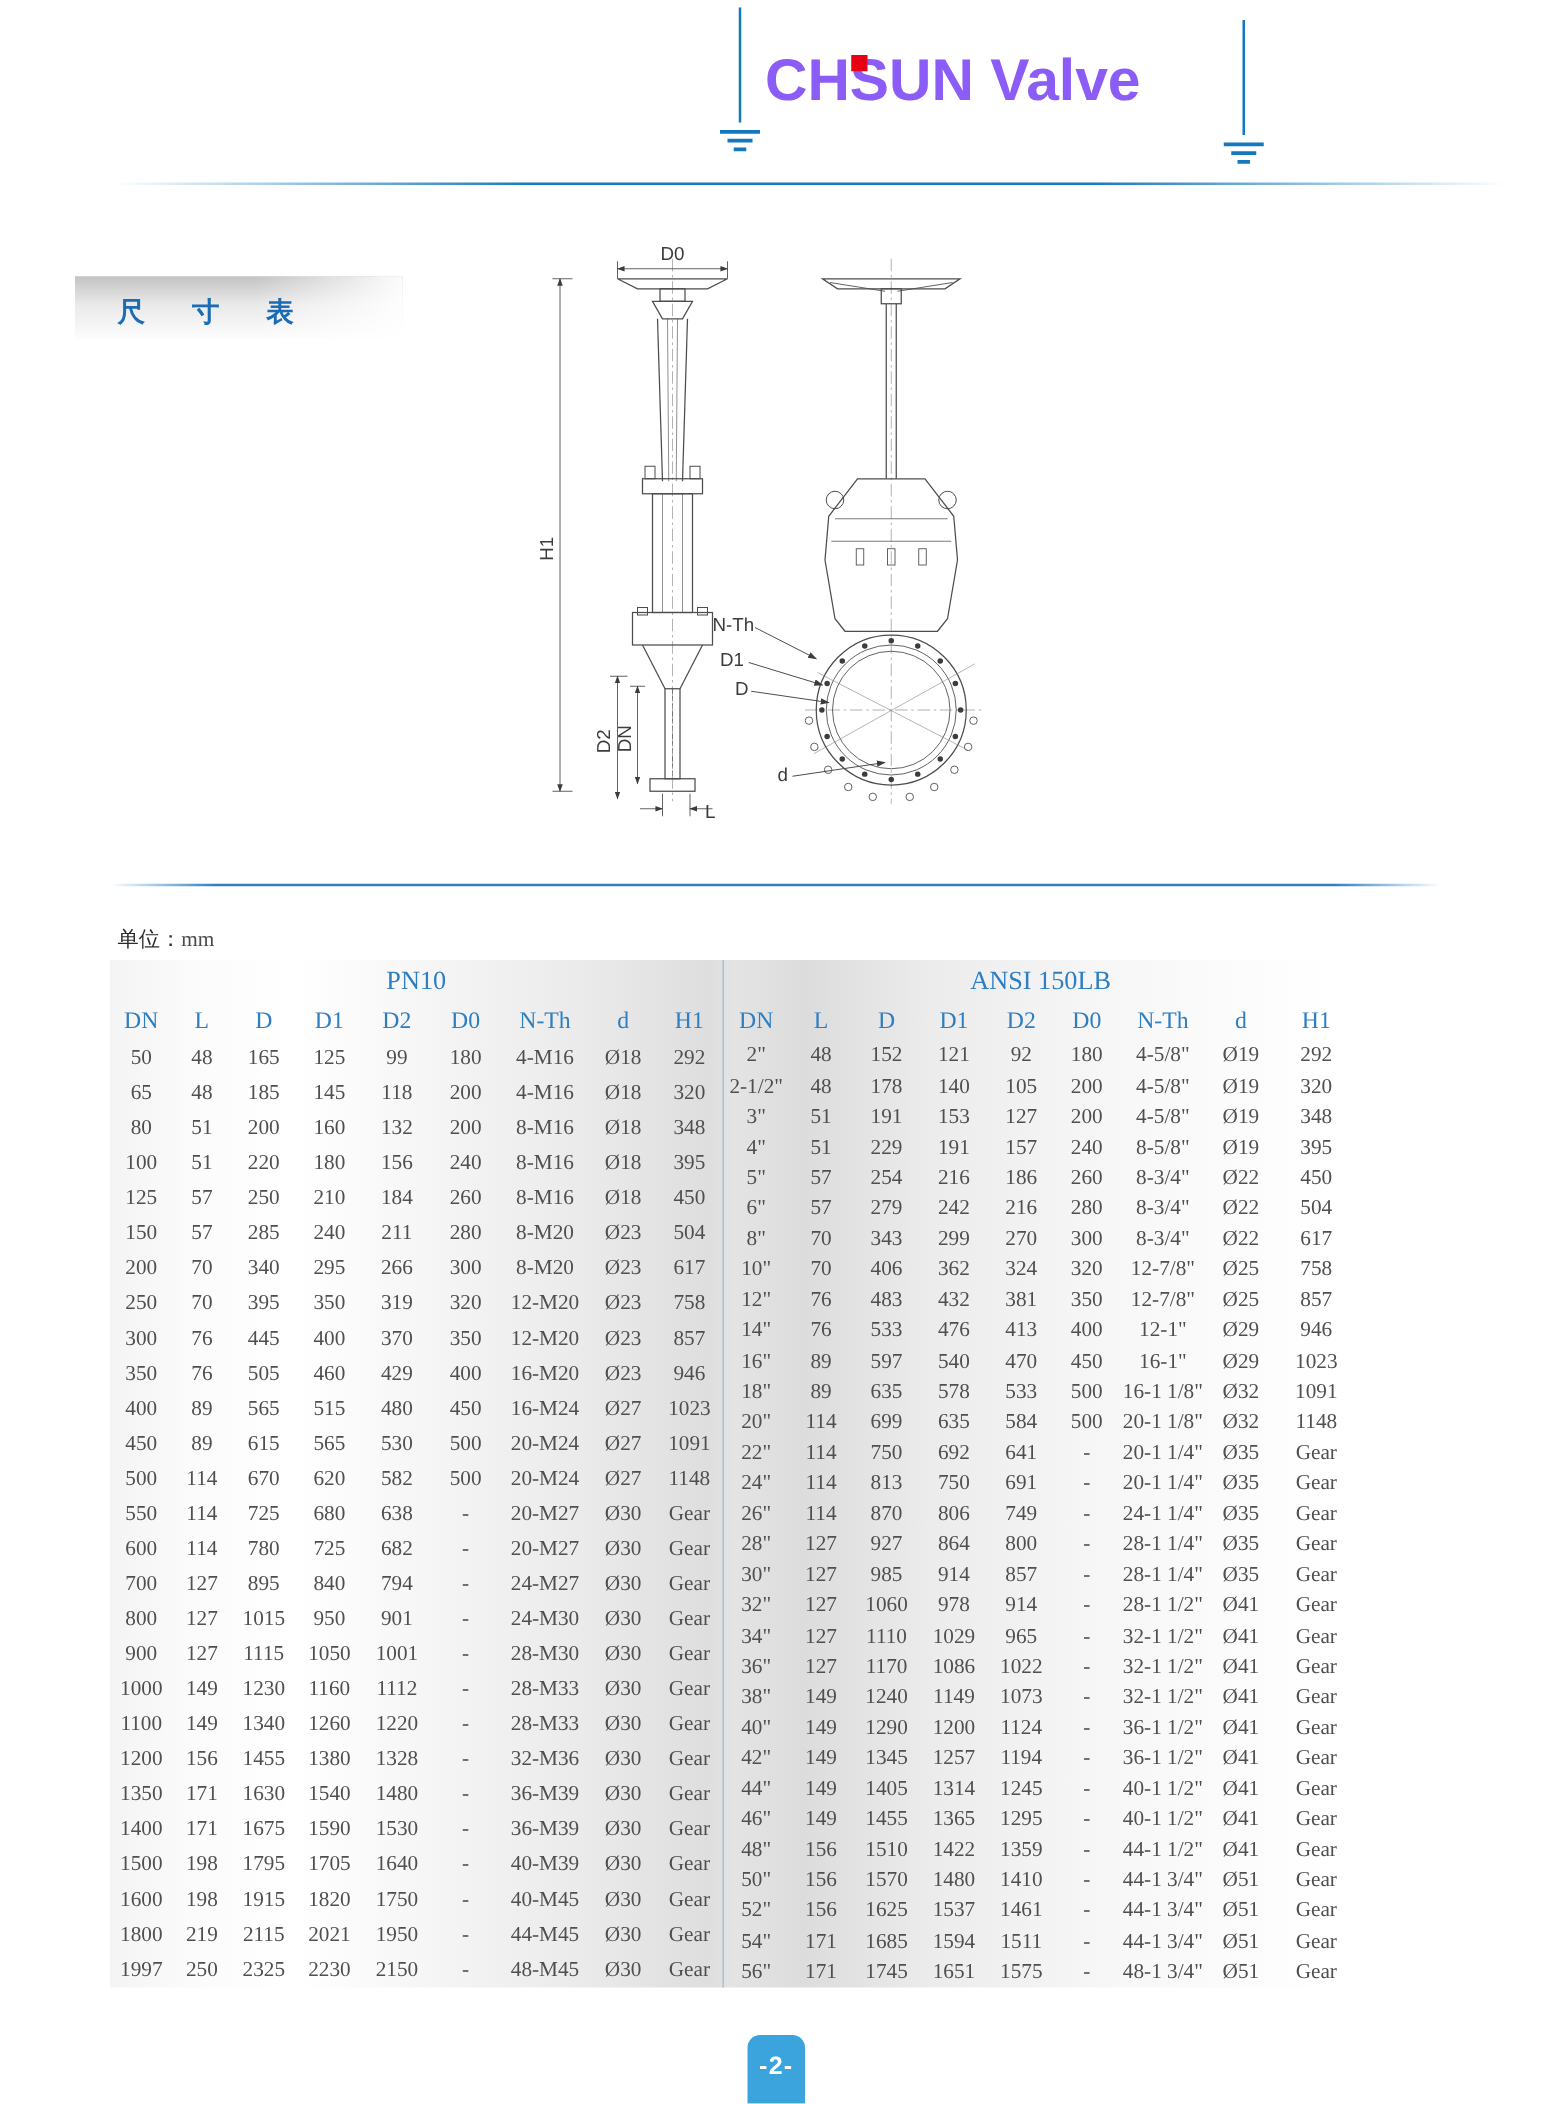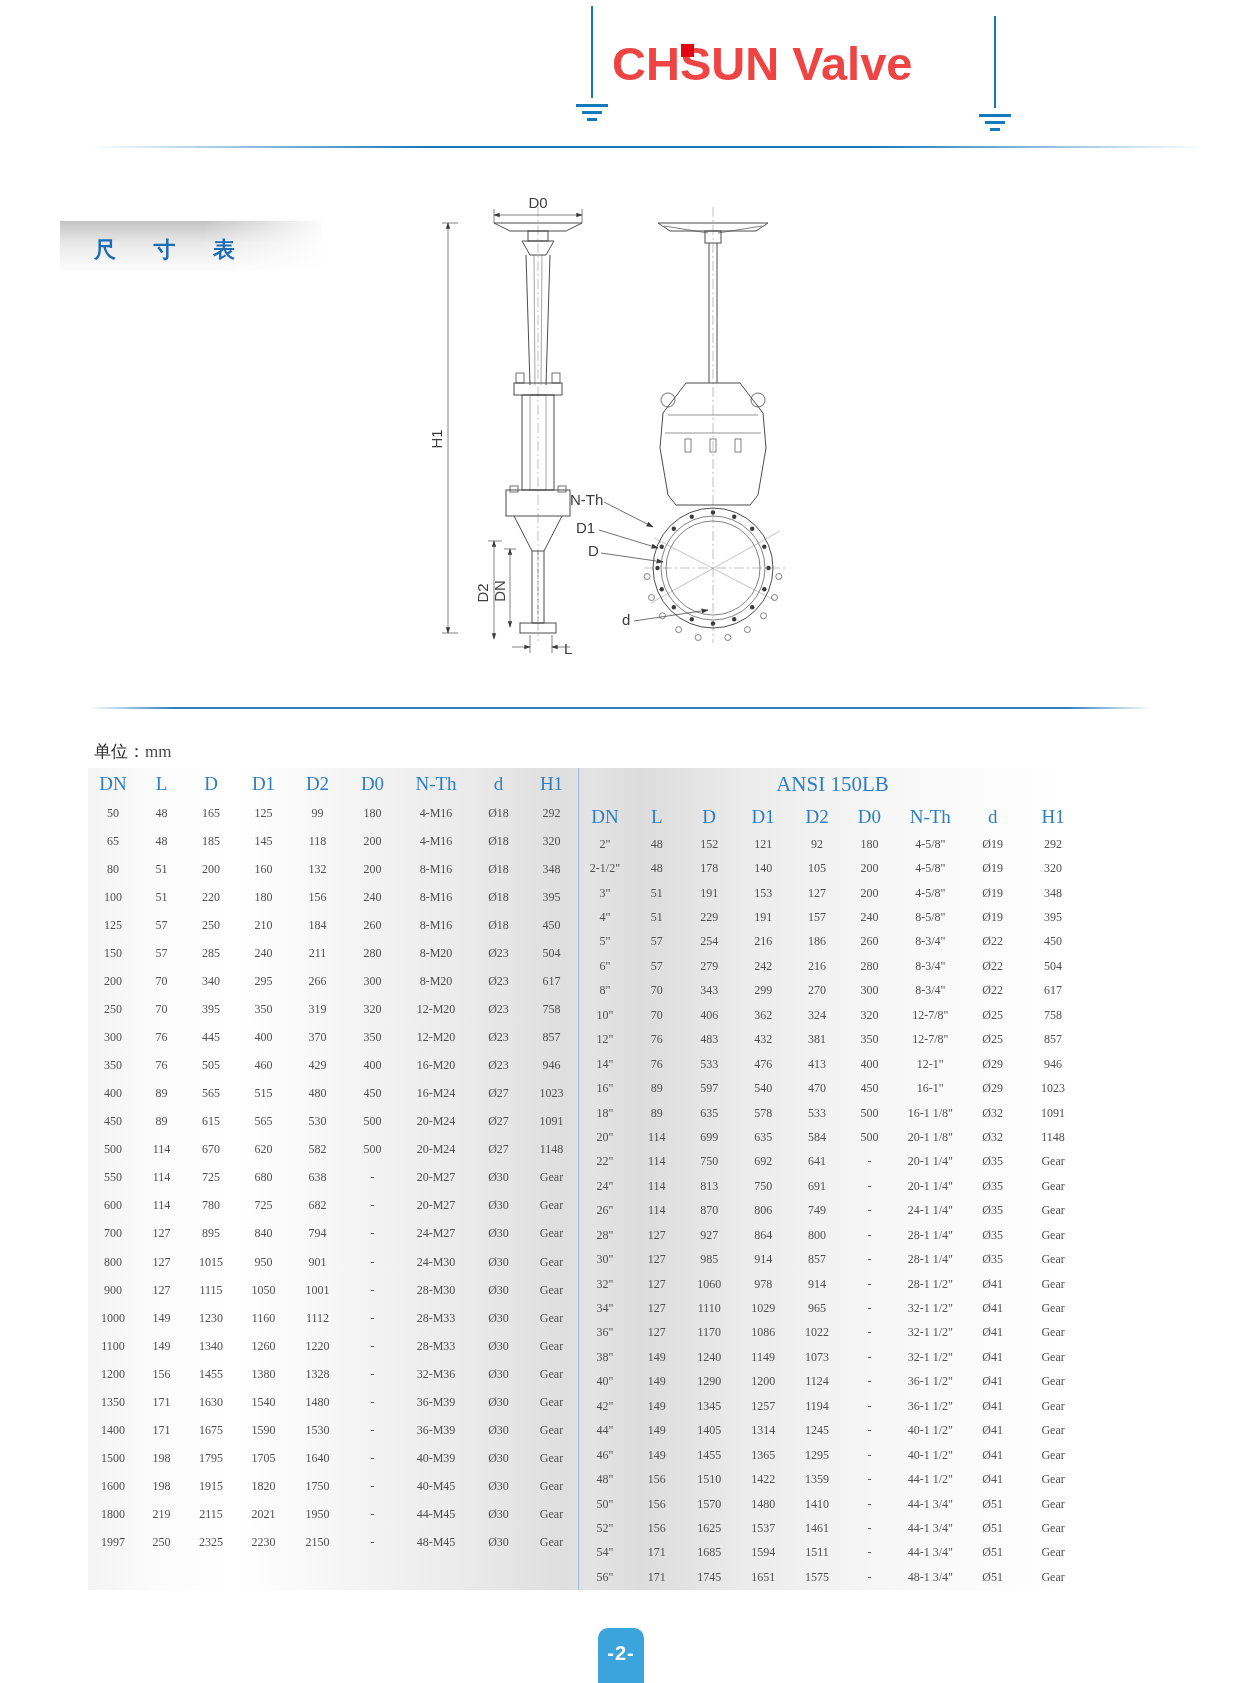--- a/index.html
+++ b/index.html
@@ -4,21 +4,21 @@
 <style>
   html,body{margin:0;padding:0;background:#ffffff;}
   .page{position:relative;width:1240px;height:1683px;background:#ffffff;overflow:hidden;
         font-family:"Liberation Serif",serif;color:#4f4f4f;}
 
   
   .logo-mark{position:absolute;}
   .logo-vline{position:absolute;width:2px;background:#1478bd;left:0;top:0;}
   .gnd{position:absolute;background:#1478bd;height:3px;}
   .logo-text{position:absolute;left:612px;top:40px;font-family:"Liberation Sans",sans-serif;
-             font-weight:700;font-size:47px;color:#ef4444;letter-spacing:0px;line-height:1;}
+             font-weight:700;font-size:47px;color:#8b5cf6;letter-spacing:0px;line-height:1;}
   .logo-dot{position:absolute;left:69px;top:4px;width:13px;height:13px;background:#e60012;}
 
   .top-rule{position:absolute;left:90px;top:146px;width:1116px;height:2px;
             background:linear-gradient(90deg,rgba(23,120,190,0) 0%,#1778be 30%,#1778be 70%,rgba(23,120,190,0) 100%);}
 
   
   .title-band{position:absolute;left:60px;top:221px;width:262px;height:50px;
               background:linear-gradient(180deg,#c3c3c3 0%,#e9e9e9 45%,#fdfdfd 100%);}
   .title-band::after{content:"";position:absolute;inset:0;
               background:linear-gradient(90deg,rgba(255,255,255,0) 55%,rgba(255,255,255,.95) 100%);}
@@ -41,21 +41,21 @@
           background:linear-gradient(90deg,#f4f4f4 0%,#fbfbfb 6%,#ffffff 14%,#eaeaea 36%,#dedede 45%,
                       #e4e4e4 47%,#dcdcdc 52%,#ececec 62%,#f7f7f7 75%,#ffffff 92%);}
   .thalf{display:flex;flex-direction:column;}
   .thalf.pn10{width:490px;}
   .thalf.ansi{width:574px;border-left:1px solid #9cb8d8;box-sizing:border-box;padding-right:66px;justify-content:center;}
   .group-head{height:33px;display:flex;align-items:center;justify-content:center;
               font-size:21px;color:#2e7ec2;}
   .col-head{display:grid;height:31px;align-items:center;font-size:19px;color:#2e7ec2;}
   .col-head .tcell{text-align:center;}
   .tbody{flex:1;display:flex;flex-direction:column;}
-  .trow{display:grid;align-items:center;font-size:12px;color:#4f4f4f;}
+  .trow{display:grid;align-items:center;font-size:17px;color:#4f4f4f;}
   .pn10 .col-head,.pn10 .trow{grid-template-columns:50fr 47fr 52fr 53fr 55fr 55fr 72fr 53fr 53fr;}
   .ansi .col-head,.ansi .trow{grid-template-columns:52fr 52fr 53fr 55fr 53fr 52fr 70fr 55fr 66fr;}
   .pn10 .trow{height:28.07px;}
   .ansi .trow{height:24.45px;}
   .tcell{text-align:center;white-space:nowrap;}
 
   
   .page-badge{position:absolute;left:598px;top:1628px;width:46px;height:55px;background:#3ba4dd;
               border-radius:10px 10px 0 0;display:flex;justify-content:center;align-items:flex-start;
               padding-top:14px;box-sizing:border-box;font-family:"Liberation Sans",sans-serif;
@@ -218,20 +218,21 @@
     </svg>
   </div>
 
   <div class="mid-rule"></div>
   <div class="unit-line">
     <span>单位：</span><span class="uv">mm</span>
   </div>
 
   <div class="tables">
     <div class="thalf pn10">
+      <div class="group-head">PN10</div>
       <div class="col-head">
           <div class="tcell">DN</div>
           <div class="tcell">L</div>
           <div class="tcell">D</div>
           <div class="tcell">D1</div>
           <div class="tcell">D2</div>
           <div class="tcell">D0</div>
           <div class="tcell">N-Th</div>
           <div class="tcell">d</div>
           <div class="tcell">H1</div>

